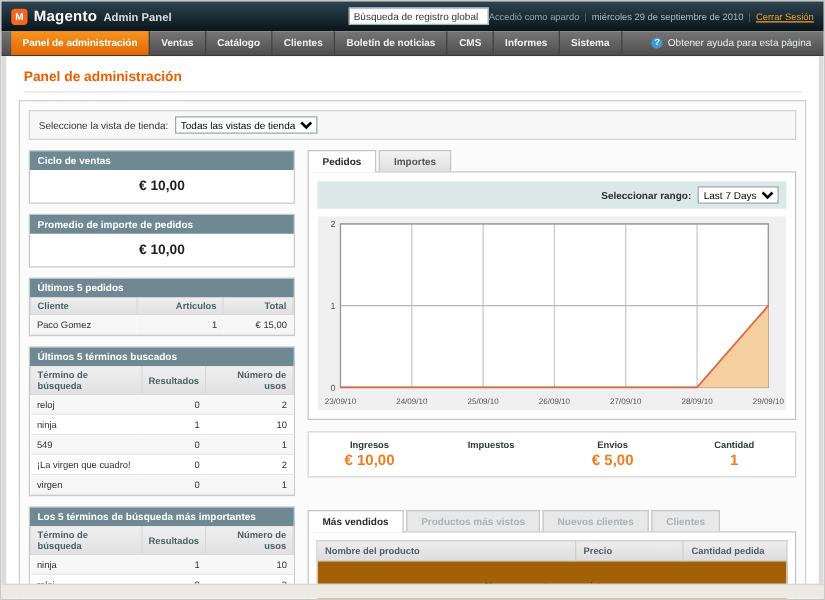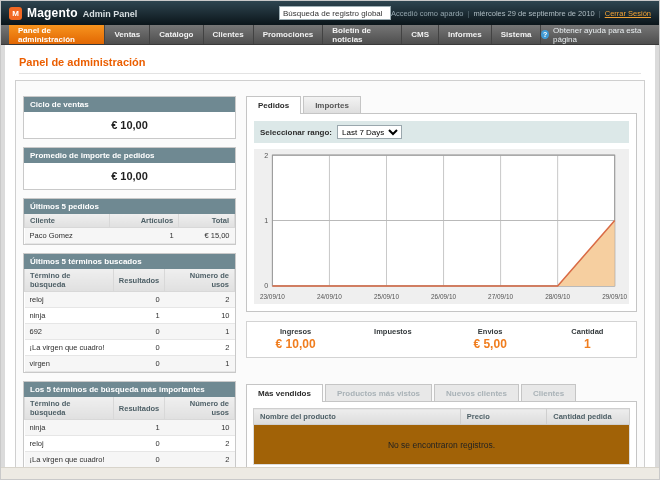--- a/index.html
+++ b/index.html
@@ -46,21 +46,21 @@
   table.data th.num, table.data td.num { text-align:right; }
   table.data td { padding:3px 5px; border-bottom:1px solid #e6e6e6; color:#303030; background:#fff; }
   table.data tr:nth-child(odd) td { background:#f6f6f6; }
 
   
   .tab-row { display:flex; gap:2px; position:relative; z-index:2; }
   .tab { font-size:8px; padding:4px 11px 3px 11px; border:1px solid #c5c5c5; border-bottom:none; background:linear-gradient(#f3f3f3,#dedede); color:#555; cursor:pointer; font-weight:bold; }
   .tab.active { background:#fff; color:#2b2b2b; padding-bottom:4px; margin-bottom:-1px; }
   .tab.disabled { color:#a9b2b7; background:#e8e8e8; cursor:default; }
   .panel { border:1px solid #c5c5c5; background:#fff; padding:7px; position:relative; z-index:1; }
-  .range-bar { background:#dce8e8; padding:4px 6px; display:flex; justify-content:flex-start; align-items:center; gap:5px; font-size:8px; color:#2e2e2e; font-weight:bold; }
+  .range-bar { background:#dce8e8; padding:4px 6px; display:flex; justify-content:flex-end; align-items:center; gap:5px; font-size:8px; color:#2e2e2e; font-weight:bold; }
   .chart-wrap { margin-top:6px; }
   .chart-wrap svg { display:block; width:100%; height:auto; }
 
   .stats-box { border:1px solid #d3d3d3; background:#fff; display:flex; margin-top:9px; padding:5px 0 6px 0; }
   .stat { flex:1; text-align:center; }
   .stat-label { font-size:7.5px; font-weight:bold; color:#32383b; }
   .stat-value { font-size:12px; font-weight:bold; color:#f07d1e; margin-top:1px; }
 
   .bottom-tabs { margin-top:26px; }
   .grid-panel { border:1px solid #c5c5c5; background:#fff; padding:6px; }
@@ -87,36 +87,41 @@
       <span class="sep">|</span>
       <span class="logout-link">Cerrar Sesión</span>
     </div>
   </div>
 
   <div class="nav-bar">
     <span class="nav-item active">Panel de administración</span>
     <span class="nav-item">Ventas</span>
     <span class="nav-item">Catálogo</span>
     <span class="nav-item">Clientes</span>
-    <span class="nav-item">Promociones</span>
     <span class="nav-item">Boletín de noticias</span>
     <span class="nav-item">CMS</span>
     <span class="nav-item">Informes</span>
     <span class="nav-item">Sistema</span>
     <span class="nav-help">
       <span class="help-icon">?</span>
       <span>Obtener ayuda para esta página</span>
     </span>
   </div>
 
   <div class="page-body">
     <div class="page-title">Panel de administración</div>
 
     <div class="container">
 
+      <div class="store-row">
+        <span>Seleccione la vista de tienda:</span>
+        <select>
+          <option>Todas las vistas de tienda</option>
+        </select>
+      </div>
 
       <div class="columns">
 
         <div class="col-left">
 
           <div class="lbox">
             <div class="lbox-head">Ciclo de ventas</div>
             <div class="lbox-value">€ 10,00</div>
           </div>
 
@@ -160,21 +165,21 @@
                   <td>reloj</td>
                   <td class="num">0</td>
                   <td class="num">2</td>
                 </tr>
                 <tr>
                   <td>ninja</td>
                   <td class="num">1</td>
                   <td class="num">10</td>
                 </tr>
                 <tr>
-                  <td>692</td>
+                  <td>549</td>
                   <td class="num">0</td>
                   <td class="num">1</td>
                 </tr>
                 <tr>
                   <td>¡La virgen que cuadro!</td>
                   <td class="num">0</td>
                   <td class="num">2</td>
                 </tr>
                 <tr>
                   <td>virgen</td>

